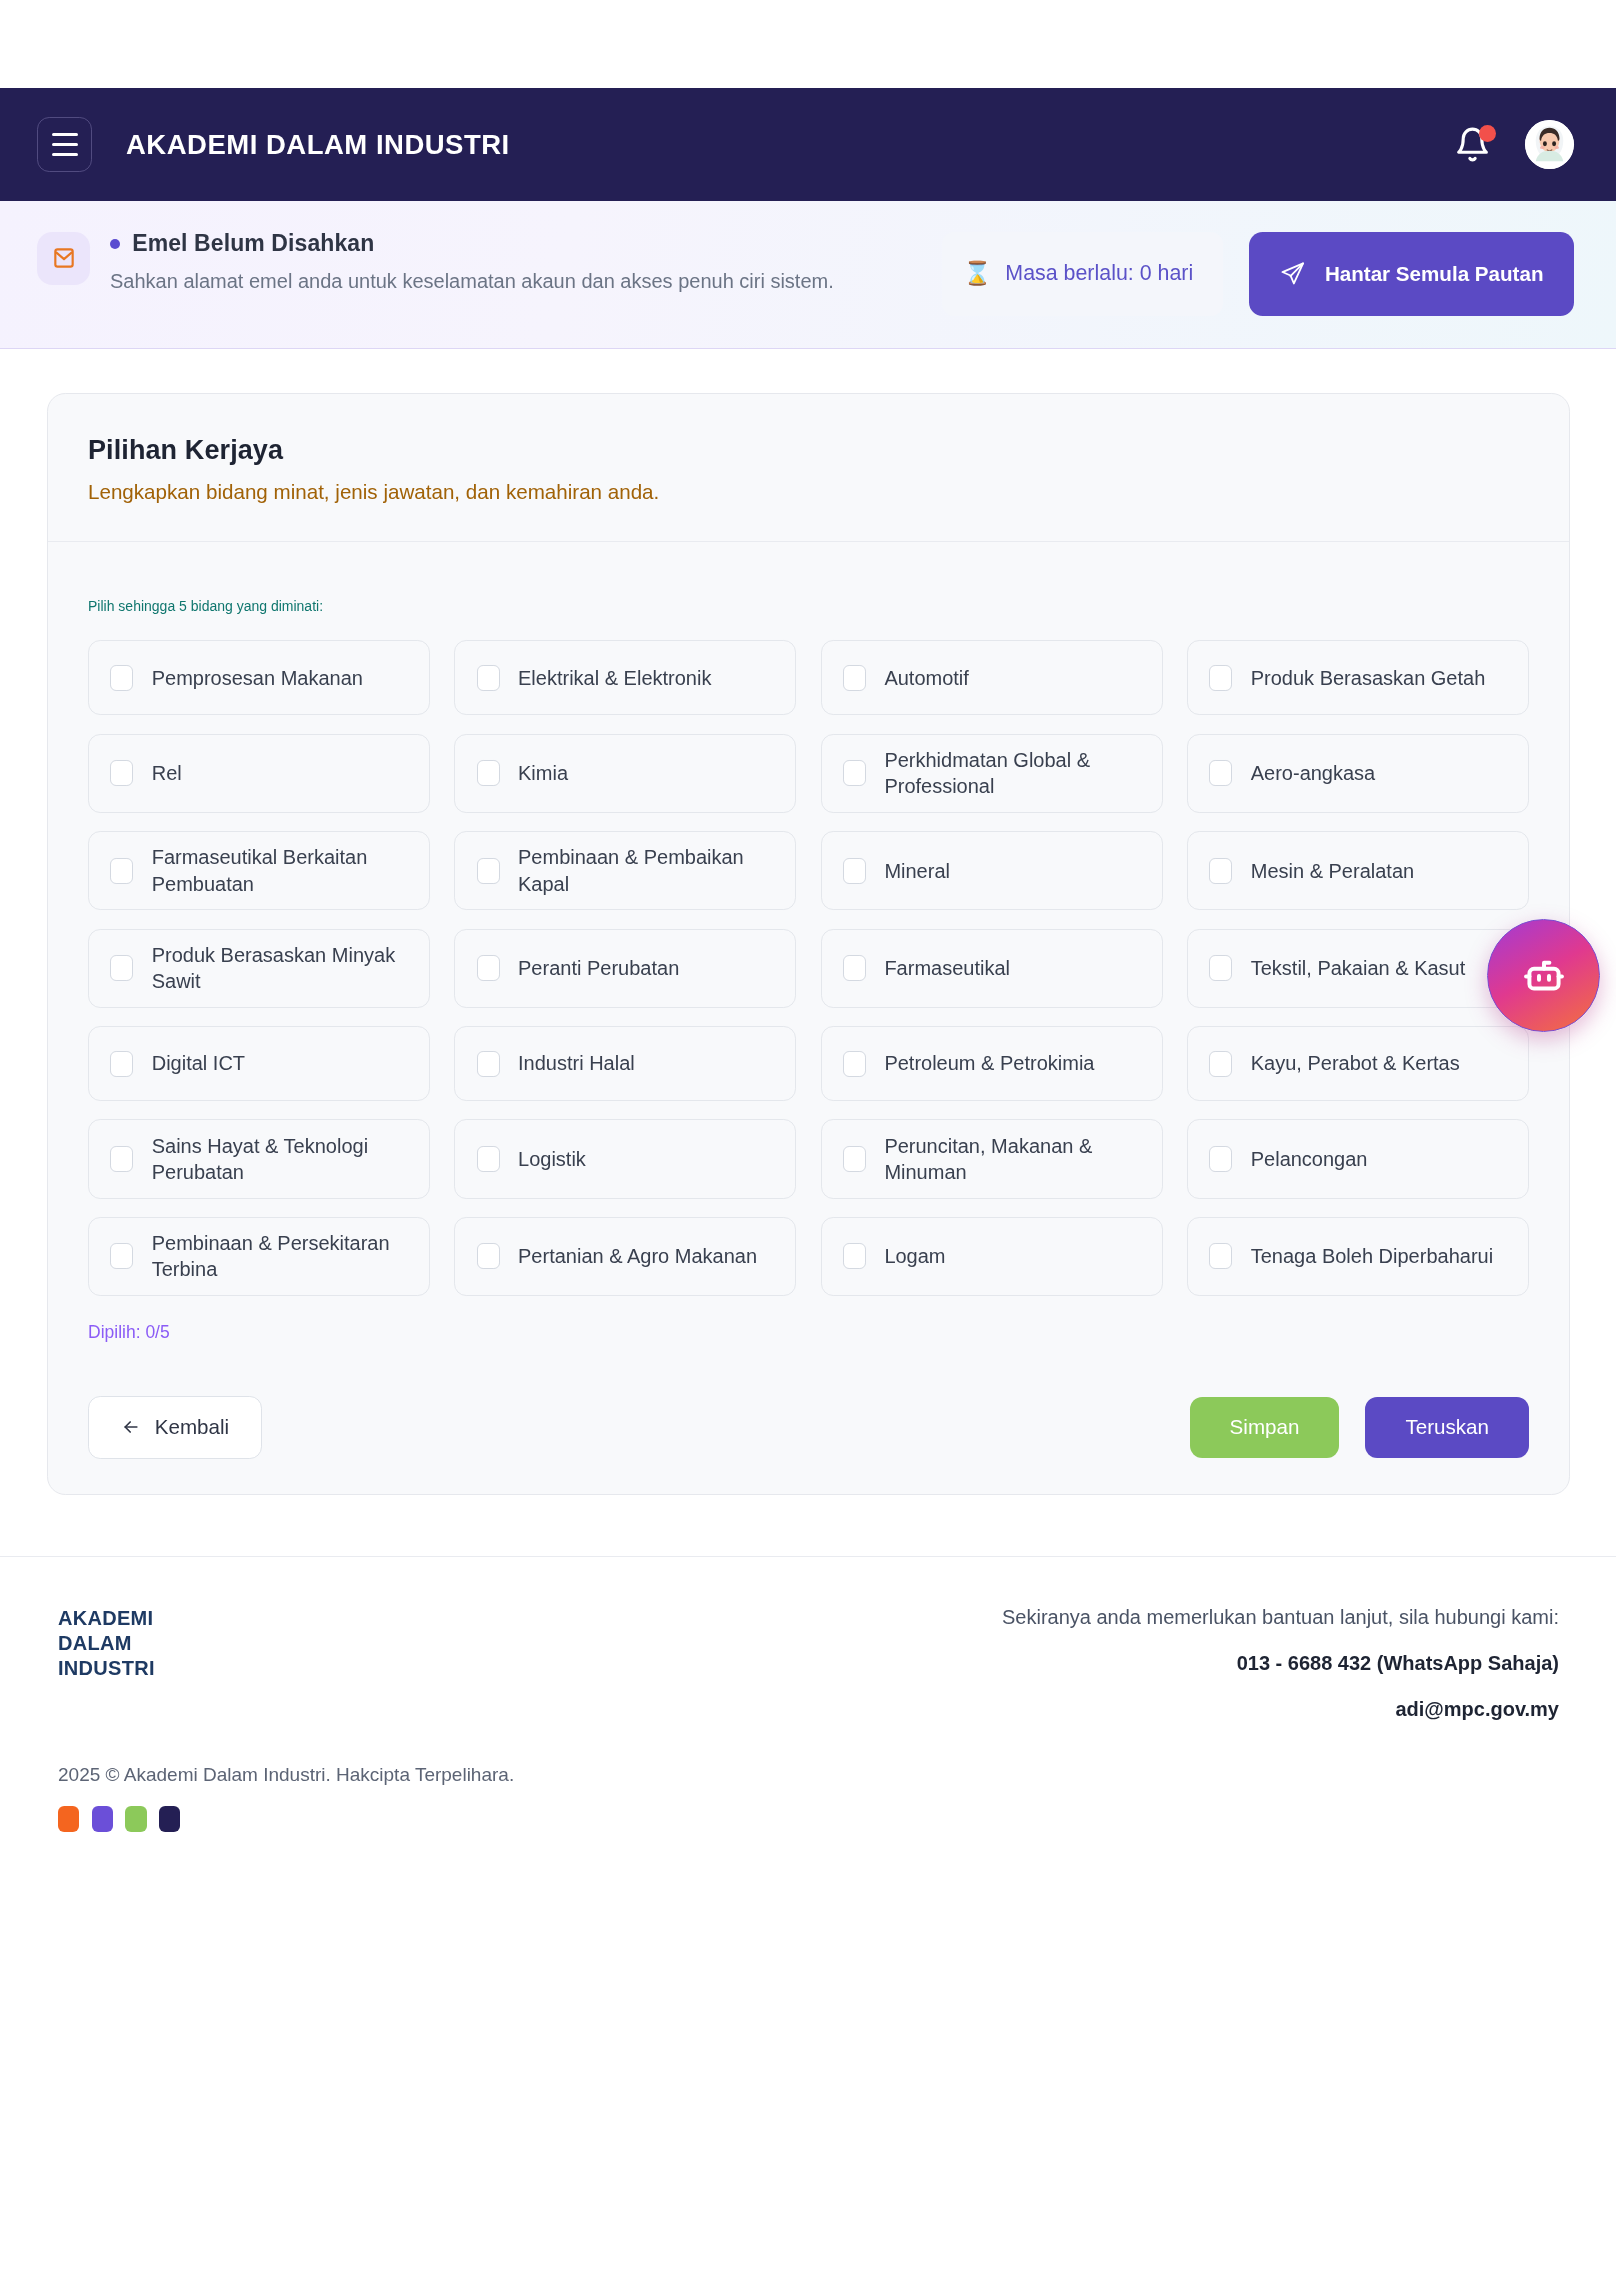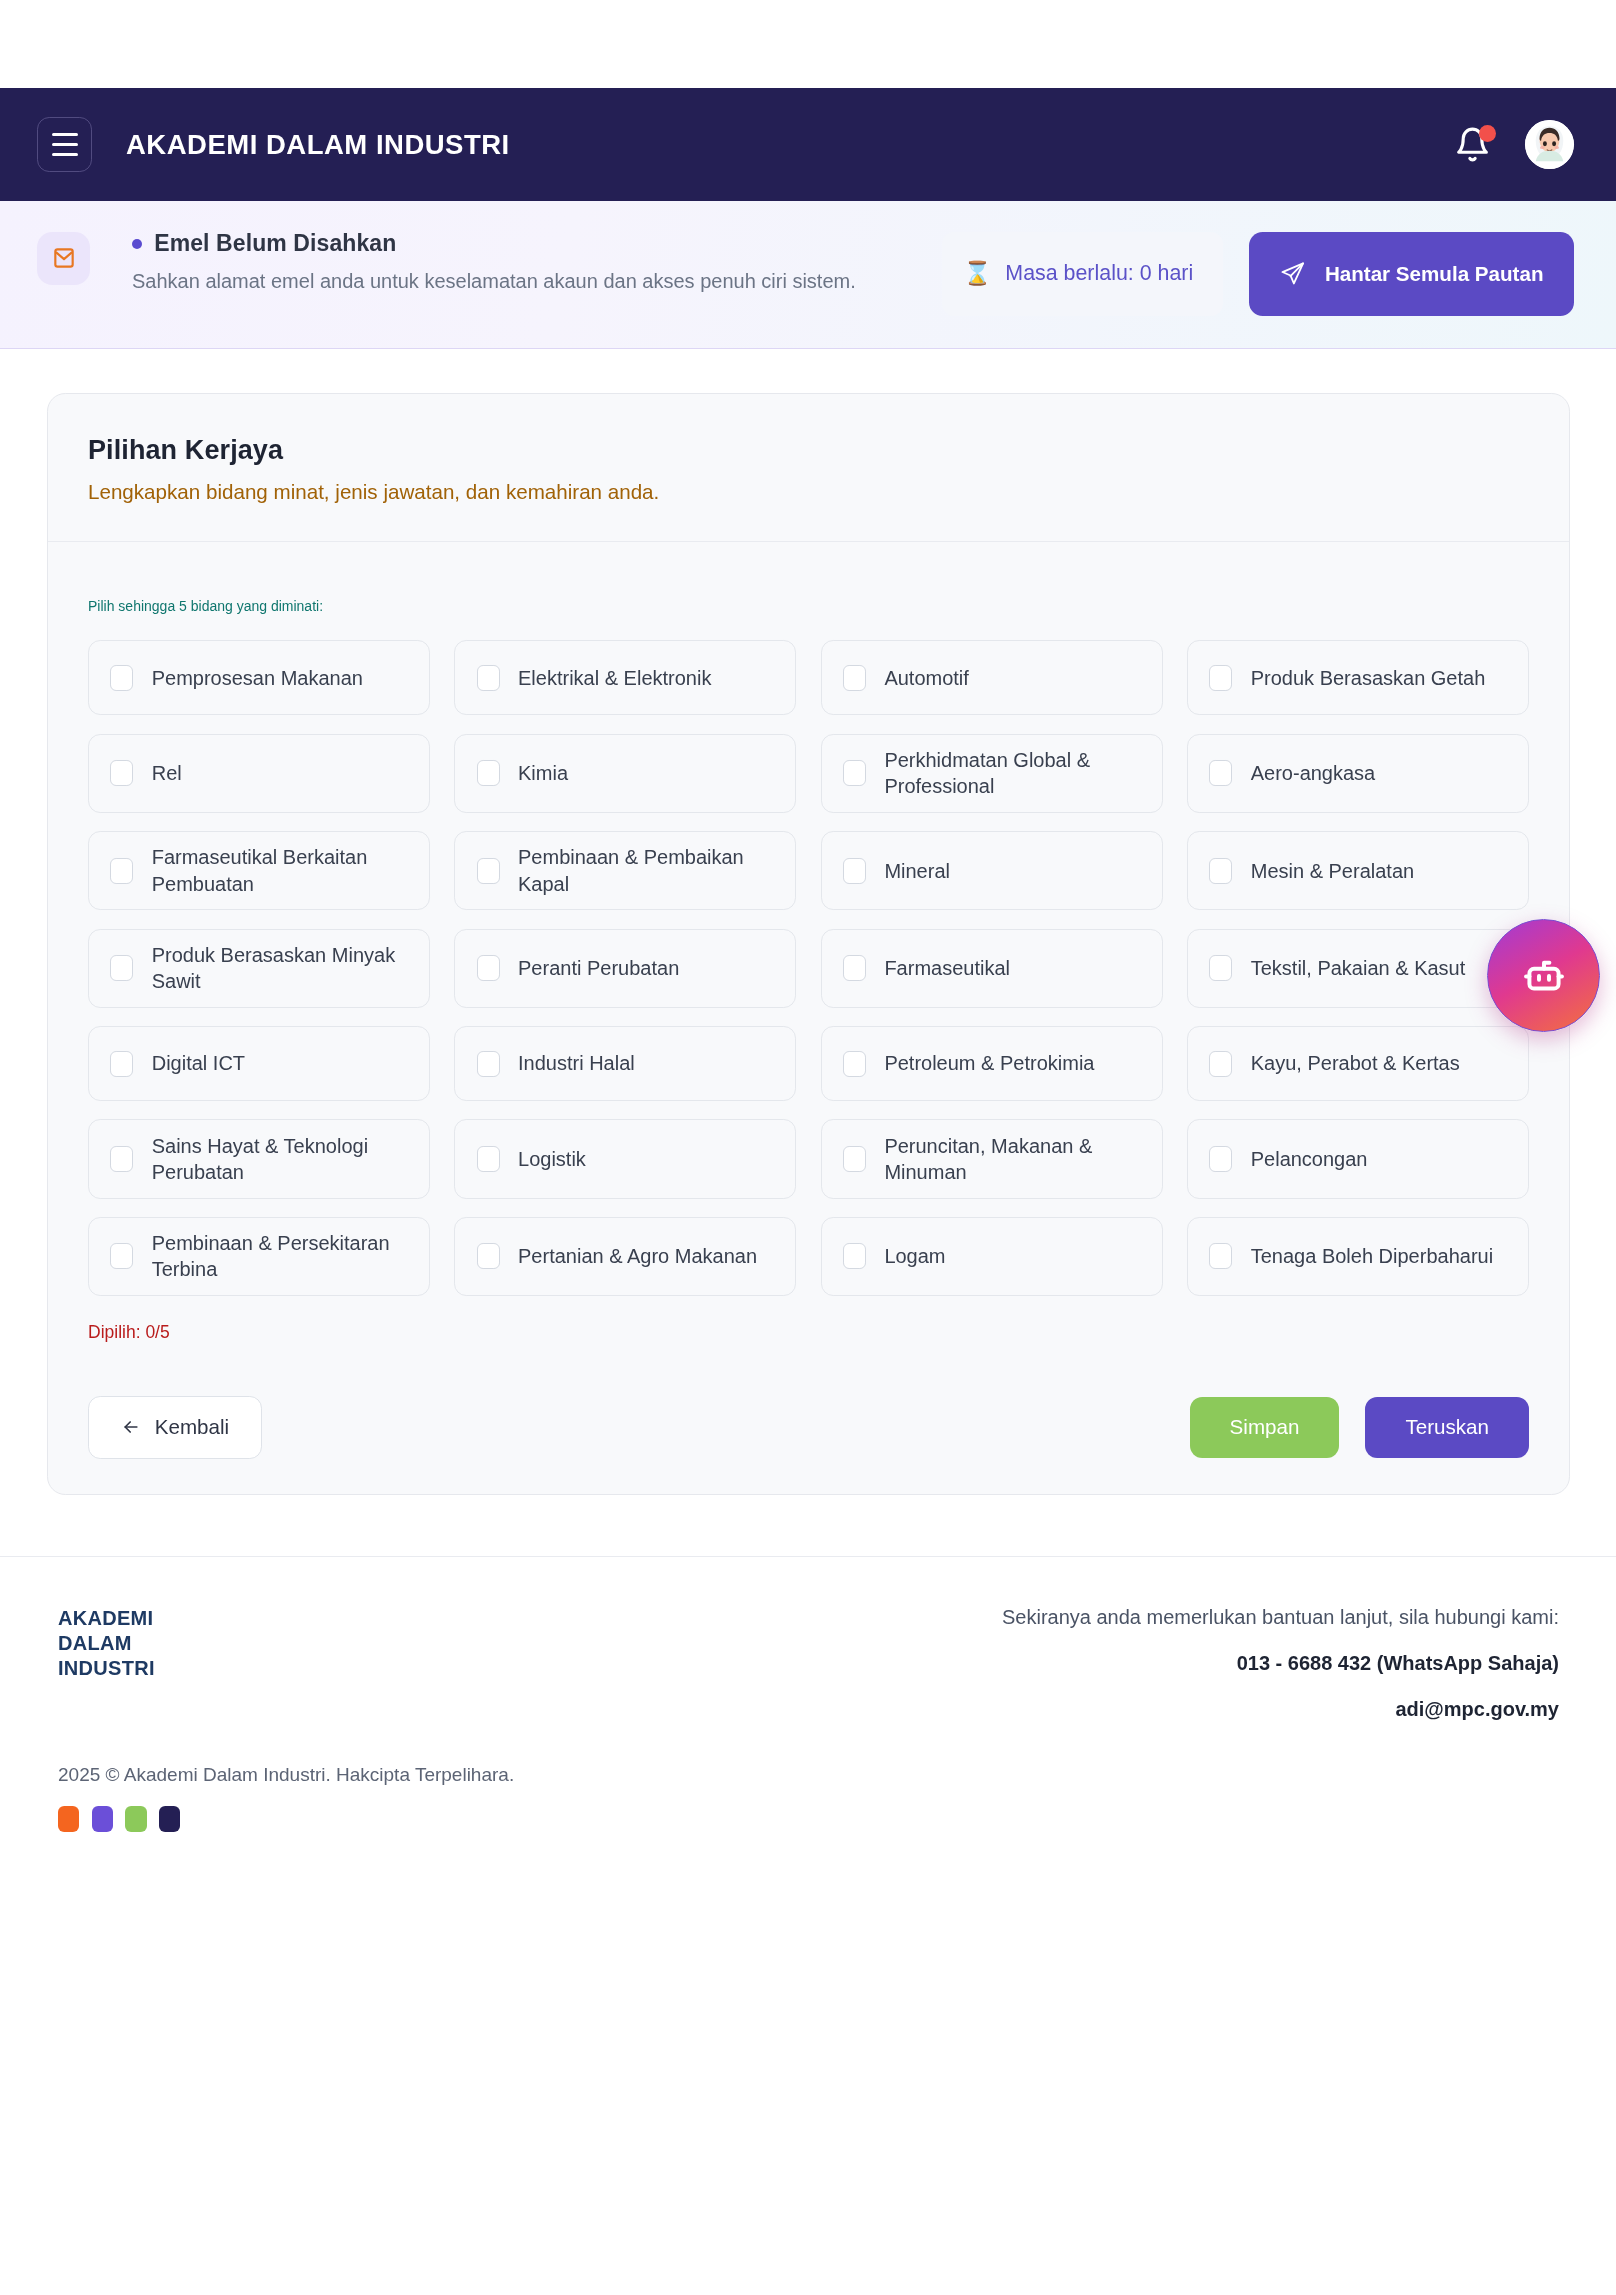--- a/index.html
+++ b/index.html
@@ -80,21 +80,21 @@
     flex: none;
   }
 
   
   .banner {
     background: linear-gradient(100deg, #f5f2fe 0%, #f6f4fd 35%, #eef7fb 100%);
     border-bottom: 1.5px solid #ddd6f5;
     padding: 27.5px 43px 32px 37px;
     display: flex;
     align-items: flex-start;
-    gap: 42px;
+    gap: 20px;
   }
   .banner-icon {
     width: 53px; height: 53px;
     border-radius: 15.3px;
     background: #ebe5fb;
     display: flex; align-items: center; justify-content: center;
     flex: none;
     margin-top: 3.1px;
   }
   .banner-text { flex: 1 1 auto; max-width: 839px; padding-top: 1.5px; }
@@ -207,21 +207,21 @@
   }
   .opt-label {
     font-size: 20px;
     color: #39404f;
     line-height: 1.32;
   }
 
   .count-line {
     margin-top: 26px;
     font-size: 17.5px;
-    color: #b91c1c;
+    color: #8b5cf6;
   }
 
   .actions {
     margin-top: 53px;
     display: flex;
     align-items: center;
   }
   .btn-back {
     background: #ffffff;
     border: 1.5px solid #dfe3e9;

